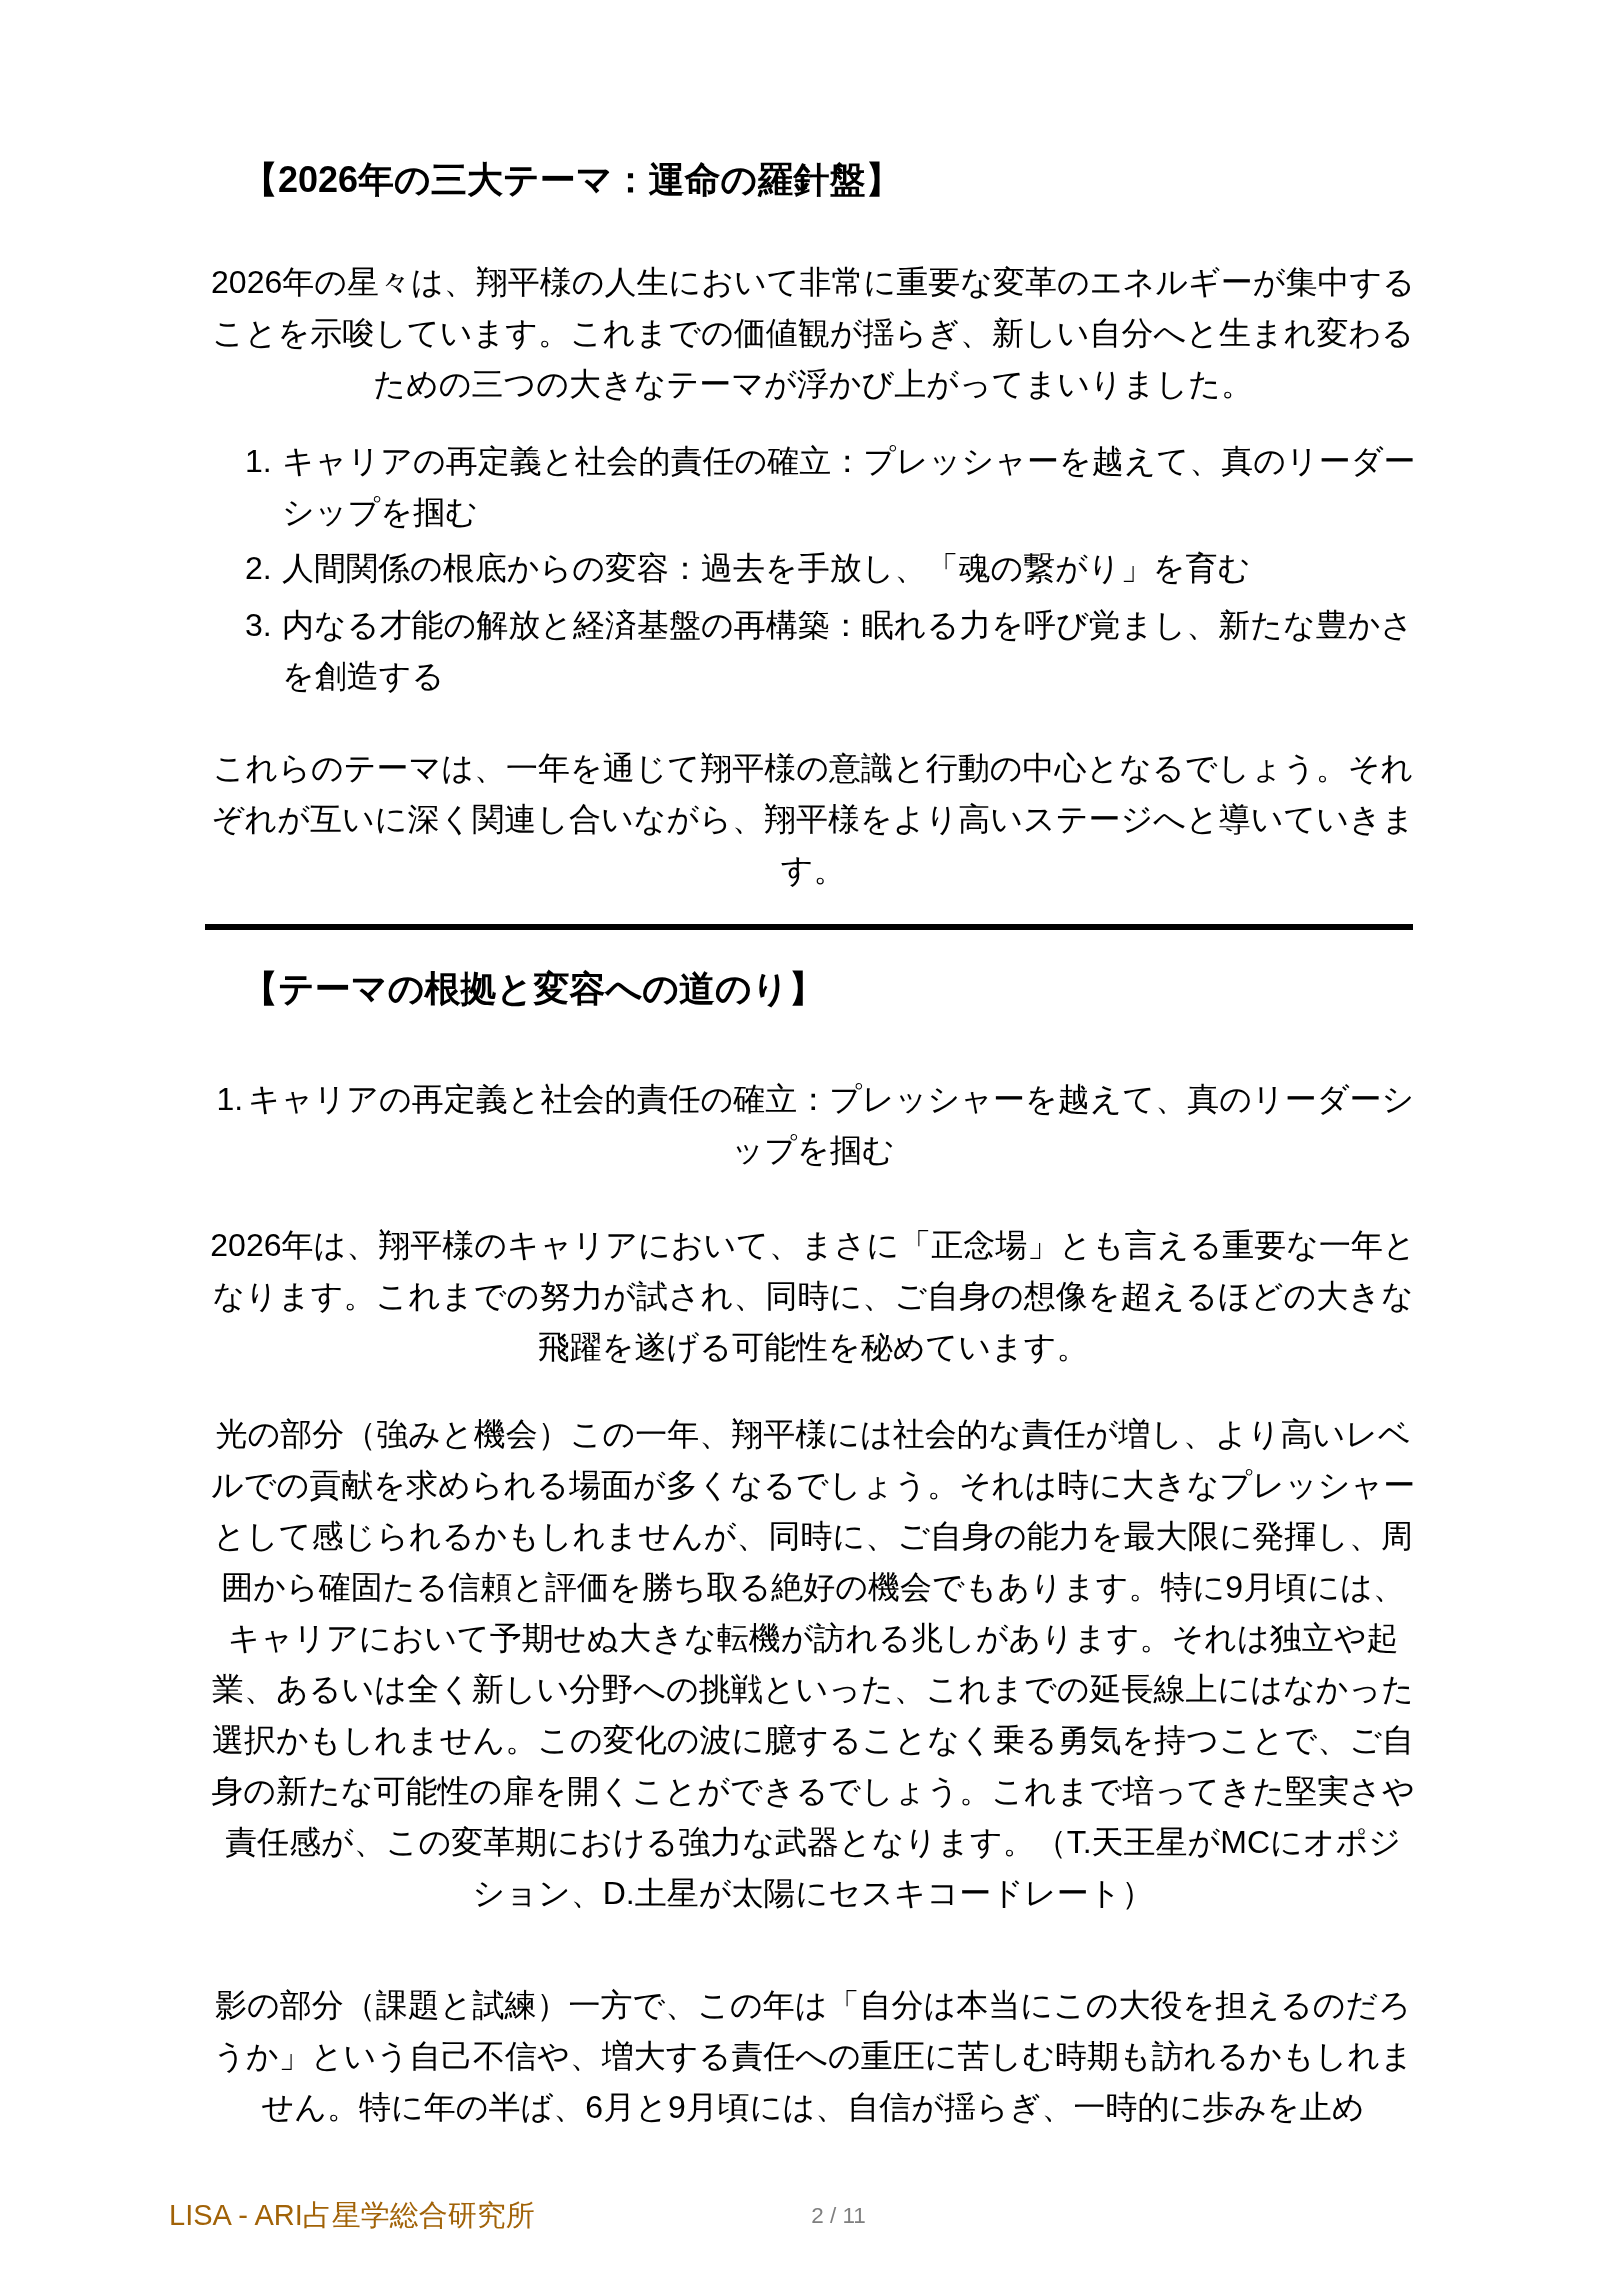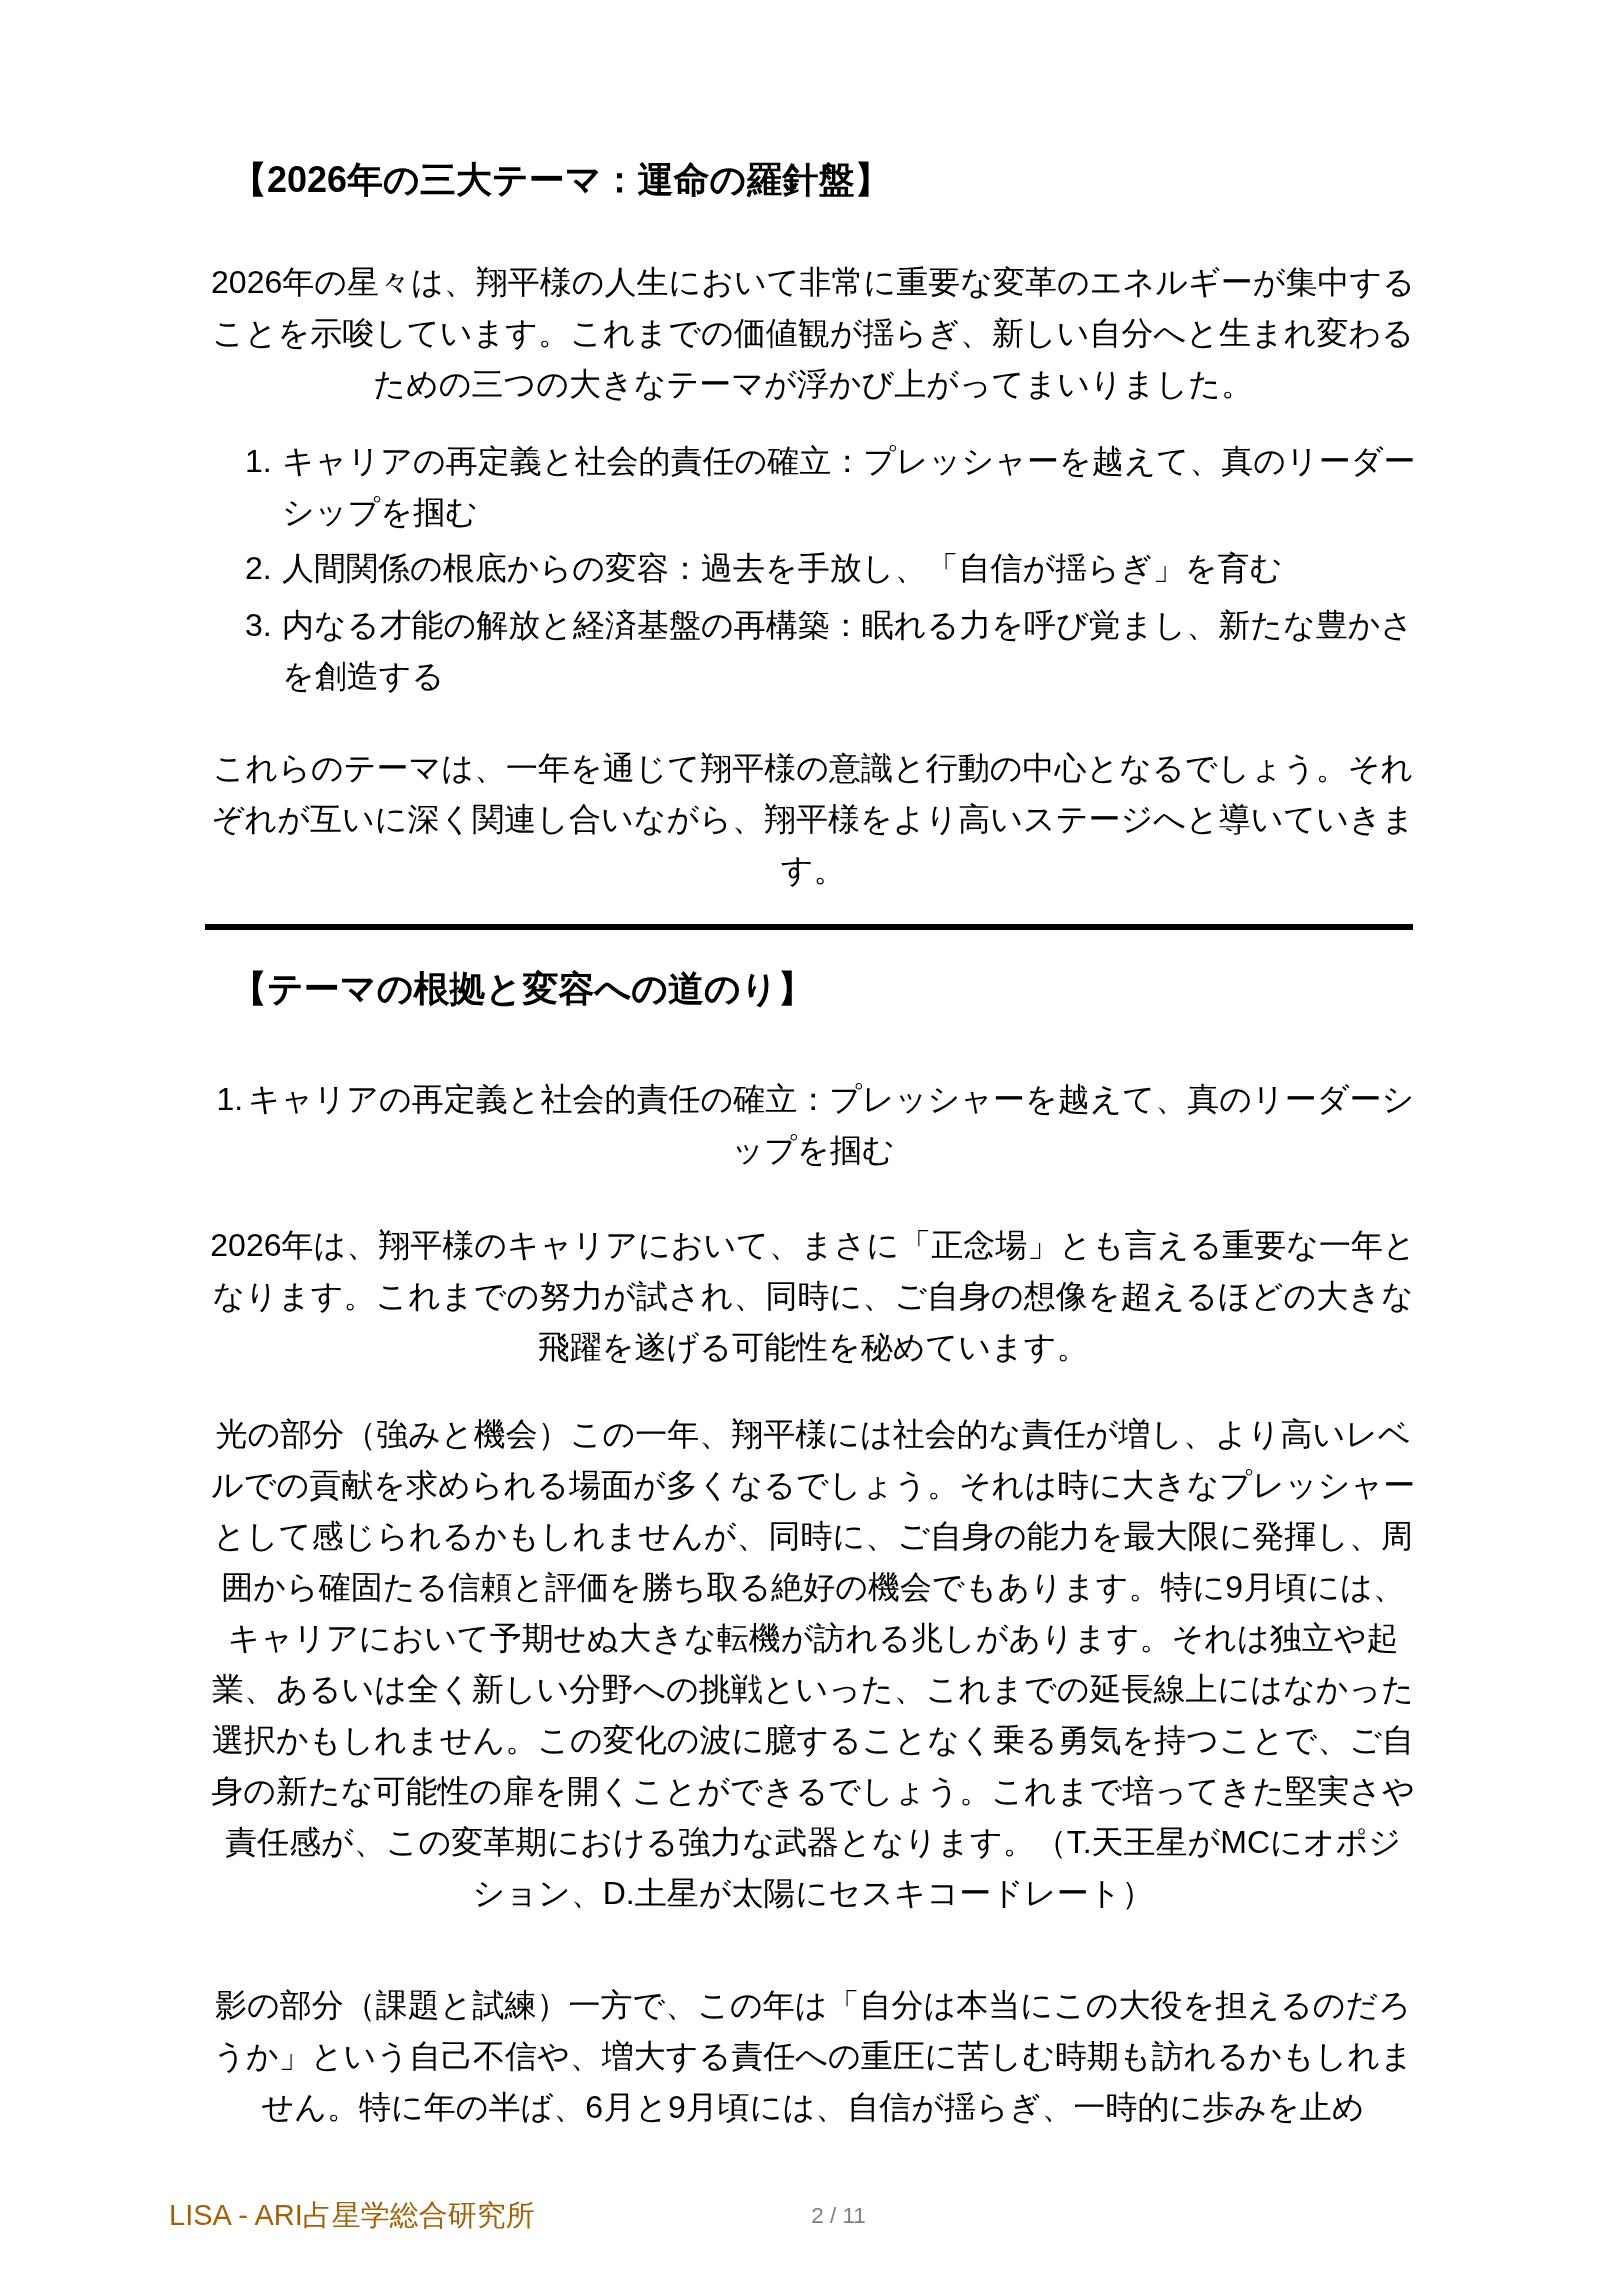--- a/index.html
+++ b/index.html
@@ -19,21 +19,21 @@
   .content {
     position: absolute;
     left: 209px;
     top: 0;
     width: 1208px;
   }
   .doc-title {
     font-size: 36px;
     line-height: 45px;
     font-weight: 600;
-    margin: 0 0 0 22px;
+    margin: 0 0 0 33px;
     white-space: nowrap;
   }
   .title-1 { margin-top: 157px; }
   .title-2 { margin-top: 36px; }
   .para {
     font-size: 32px;
     line-height: 51px;
     margin: 0;
     text-align: center;
     overflow-wrap: anywhere;
@@ -109,21 +109,21 @@
 
     <p class="para para-intro">2026年の星々は、翔平様の人生において非常に重要な変革のエネルギーが集中することを示唆しています。これまでの価値観が揺らぎ、新しい自分へと生まれ変わるための三つの大きなテーマが浮かび上がってまいりました。</p>
 
     <div class="theme-list">
       <div class="theme-item">
         <span class="theme-num">1.</span>
         <span class="theme-text">キャリアの再定義と社会的責任の確立：プレッシャーを越えて、真のリーダーシップを掴む</span>
       </div>
       <div class="theme-item">
         <span class="theme-num">2.</span>
-        <span class="theme-text">人間関係の根底からの変容：過去を手放し、「自信が揺らぎ」を育む</span>
+        <span class="theme-text">人間関係の根底からの変容：過去を手放し、「魂の繋がり」を育む</span>
       </div>
       <div class="theme-item">
         <span class="theme-num">3.</span>
         <span class="theme-text">内なる才能の解放と経済基盤の再構築：眠れる力を呼び覚まし、新たな豊かさを創造する</span>
       </div>
     </div>
 
     <p class="para para-outro">これらのテーマは、一年を通じて翔平様の意識と行動の中心となるでしょう。それぞれが互いに深く関連し合いながら、翔平様をより高いステージへと導いていきます。</p>
 
     <div class="divider"></div>

